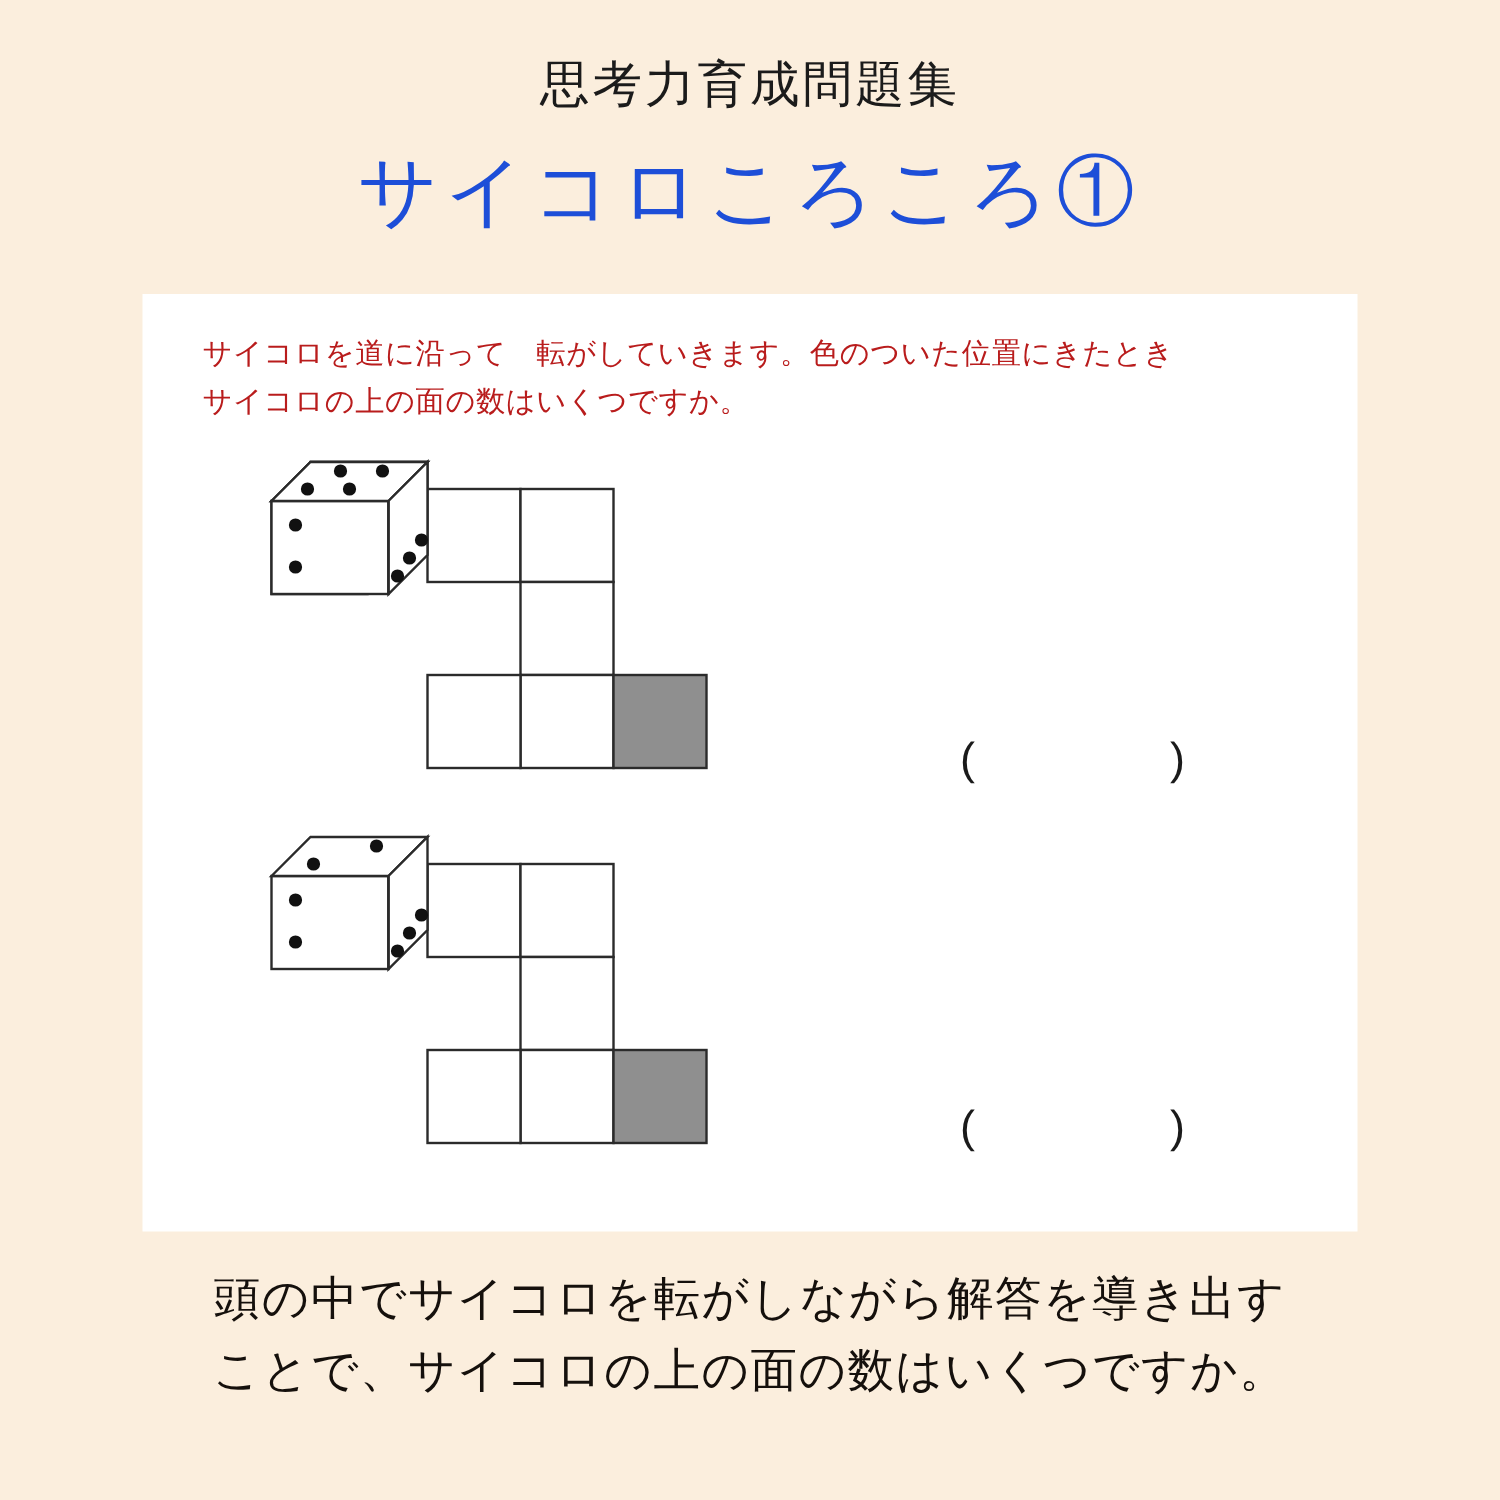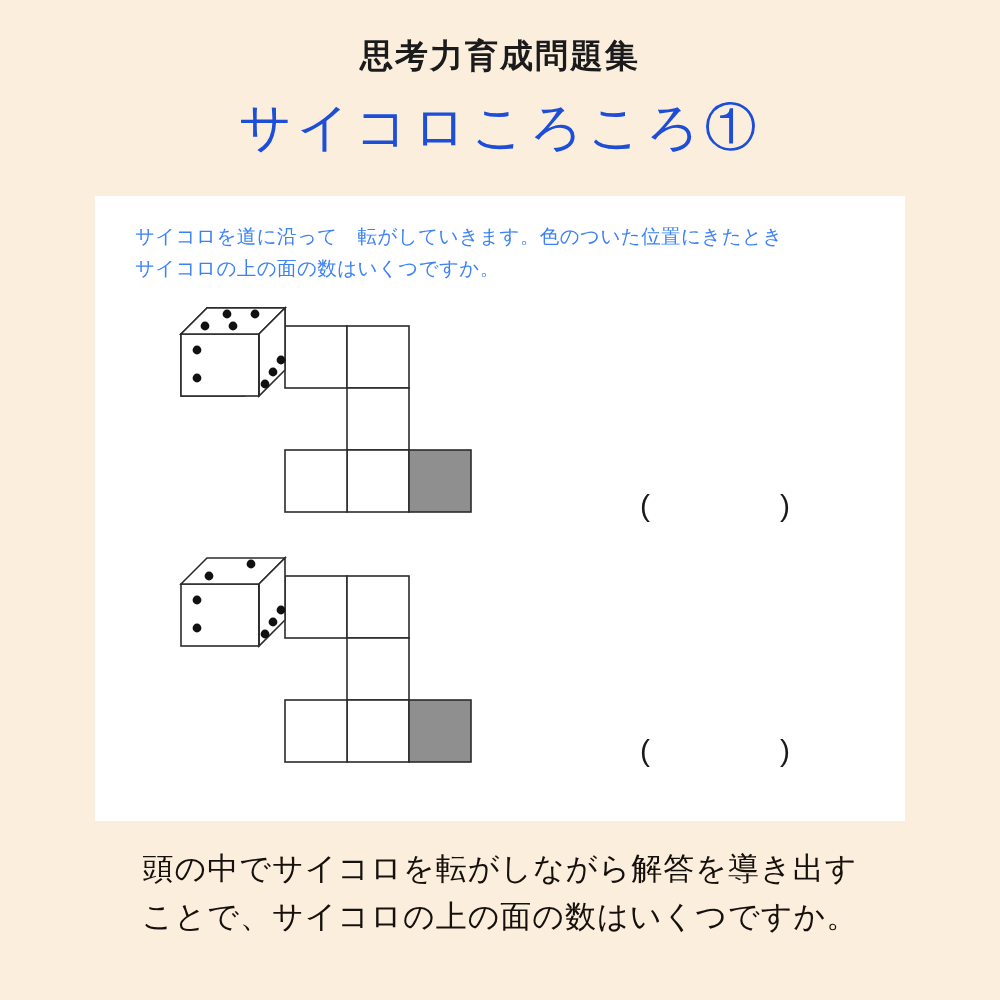--- a/index.html
+++ b/index.html
@@ -20,21 +20,21 @@
     height: 1000px;
   }
   .header {
     text-align: center;
     padding-top: 34px;
   }
   .subtitle {
     font-size: 33px;
     letter-spacing: 2px;
     color: #1b1b1b;
-    font-weight: 700;
+    font-weight: 400;
   }
   .title {
     font-size: 52px;
     letter-spacing: 5px;
     margin-top: 14px;
     color: #1d4ed8;
     font-weight: 500;
   }
   .sheet {
     position: absolute;
@@ -44,21 +44,21 @@
     height: 625px;
     background: #ffffff;
   }
   .instructions {
     position: absolute;
     left: 40px;
     top: 24px;
     width: 740px;
     font-size: 19.5px;
     line-height: 1.65;
-    color: #3b82f6;
+    color: #b91c1c;
     letter-spacing: 0.4px;
   }
   .instructions .line2 {
     display: block;
   }
   .puzzle {
     position: absolute;
   }
   .puzzle-1 { left: 0px; top: 100px; }
   .puzzle-2 { left: 0px; top: 350px; }
@@ -73,20 +73,21 @@
   .footer {
     position: absolute;
     left: 0;
     top: 845px;
     width: 1000px;
     text-align: center;
     font-size: 31px;
     line-height: 1.55;
     letter-spacing: 1px;
     color: #15100c;
+    font-family: Liberation Mono, monospace;
   }
   .footer span { display: block; }
   svg { display: block; }
 </style>
 </head>
 <body>
 
 <div class="page">
 
   <div class="header">

